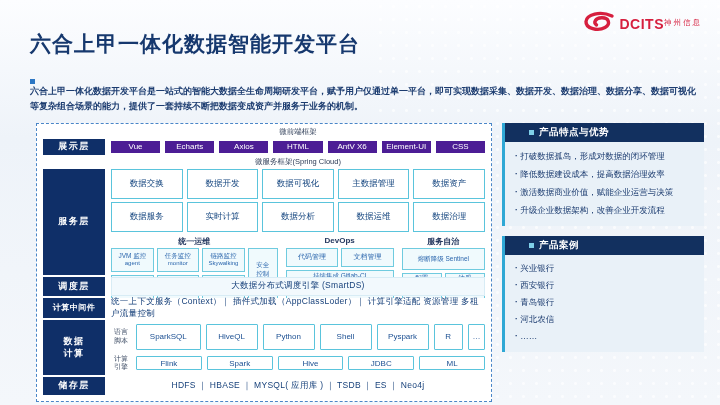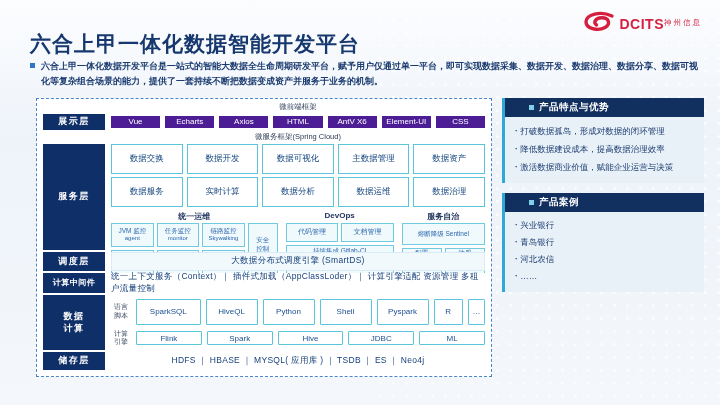--- a/index.html
+++ b/index.html
@@ -17,21 +17,21 @@
     background-image:radial-gradient(circle, rgba(255,255,255,.95) 1.2px, rgba(255,255,255,0) 1.7px);
     background-size:13px 13px; opacity:.7; pointer-events:none;
   }
   
   .logo { position:absolute; top:10px; right:18px; display:flex; align-items:center; gap:5px; z-index:2; }
   .logo-text { display:flex; line-height:1; }
   .logo-brand { color:#d61f3e; font-weight:bold; font-size:14px; letter-spacing:.5px; }
   .logo-company { color:#d61f3e; font-size:7.5px; letter-spacing:2px; margin-top:2px; }
   
   .title { margin:30px 0 0 30px; font-size:21px; font-weight:bold; color:#16386e; letter-spacing:1px; position:relative; z-index:1; }
-  .subtitle { display:flex; gap:6px; margin:1px 22px 0 30px; position:relative; z-index:1; }
+  .subtitle { display:flex; margin:17px 22px 0 30px; position:relative; z-index:1;flex-direction:column; }
   .sq { flex:none; width:5px; height:5px; background:#2d77c4; margin-top:4px; }
   .subtitle p { font-size:9px; font-weight:600; color:#1c3c70; line-height:1.65; }
   
   .main { display:flex; gap:10px; margin:9px 16px 0 36px; position:relative; z-index:1; }
   .diagram {
     width:456px; height:279px; flex:none;
     border:1px dashed #4a86c8; background:#ffffff;
     padding:3px 6px 6px; display:flex; flex-direction:column; gap:2px;
   }
   .tiny-label { font-size:7.5px; color:#2b3a55; text-align:center; margin-left:68px; height:10px; line-height:10px; }
@@ -282,30 +282,32 @@
     <div class="side">
       <div class="panel features">
         <div class="panel-h">
           <span class="hsq"></span>
           <span>产品特点与优势</span>
         </div>
         <ul>
           <li>打破数据孤岛，形成对数据的闭环管理</li>
           <li>降低数据建设成本，提高数据治理效率</li>
           <li>激活数据商业价值，赋能企业运营与决策</li>
+          <li>升级企业数据架构，改善企业开发流程</li>
         </ul>
       </div>
 
       <div class="panel cases">
         <div class="panel-h">
           <span class="hsq"></span>
           <span>产品案例</span>
         </div>
         <ul>
           <li>兴业银行</li>
+          <li>西安银行</li>
           <li>青岛银行</li>
           <li>河北农信</li>
           <li>……</li>
         </ul>
       </div>
     </div>
 
   </div>
 </div>
 

